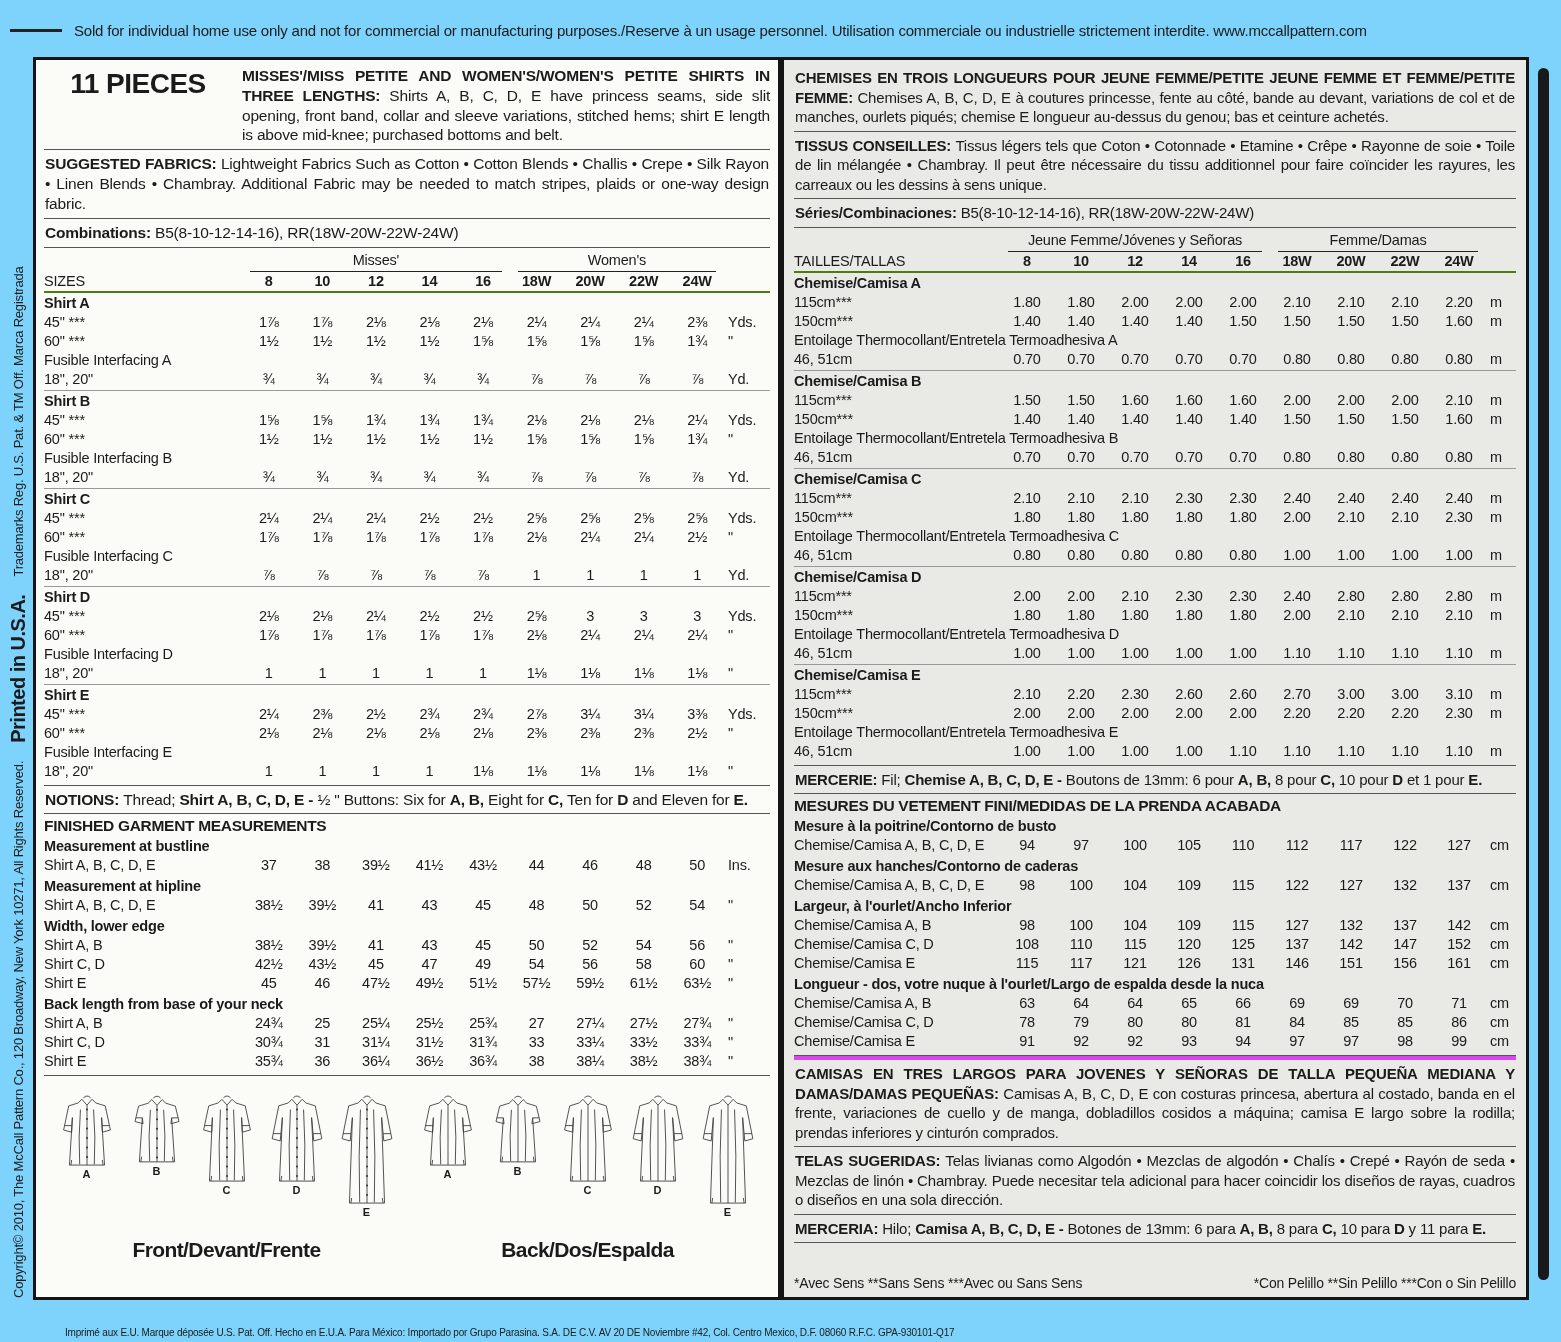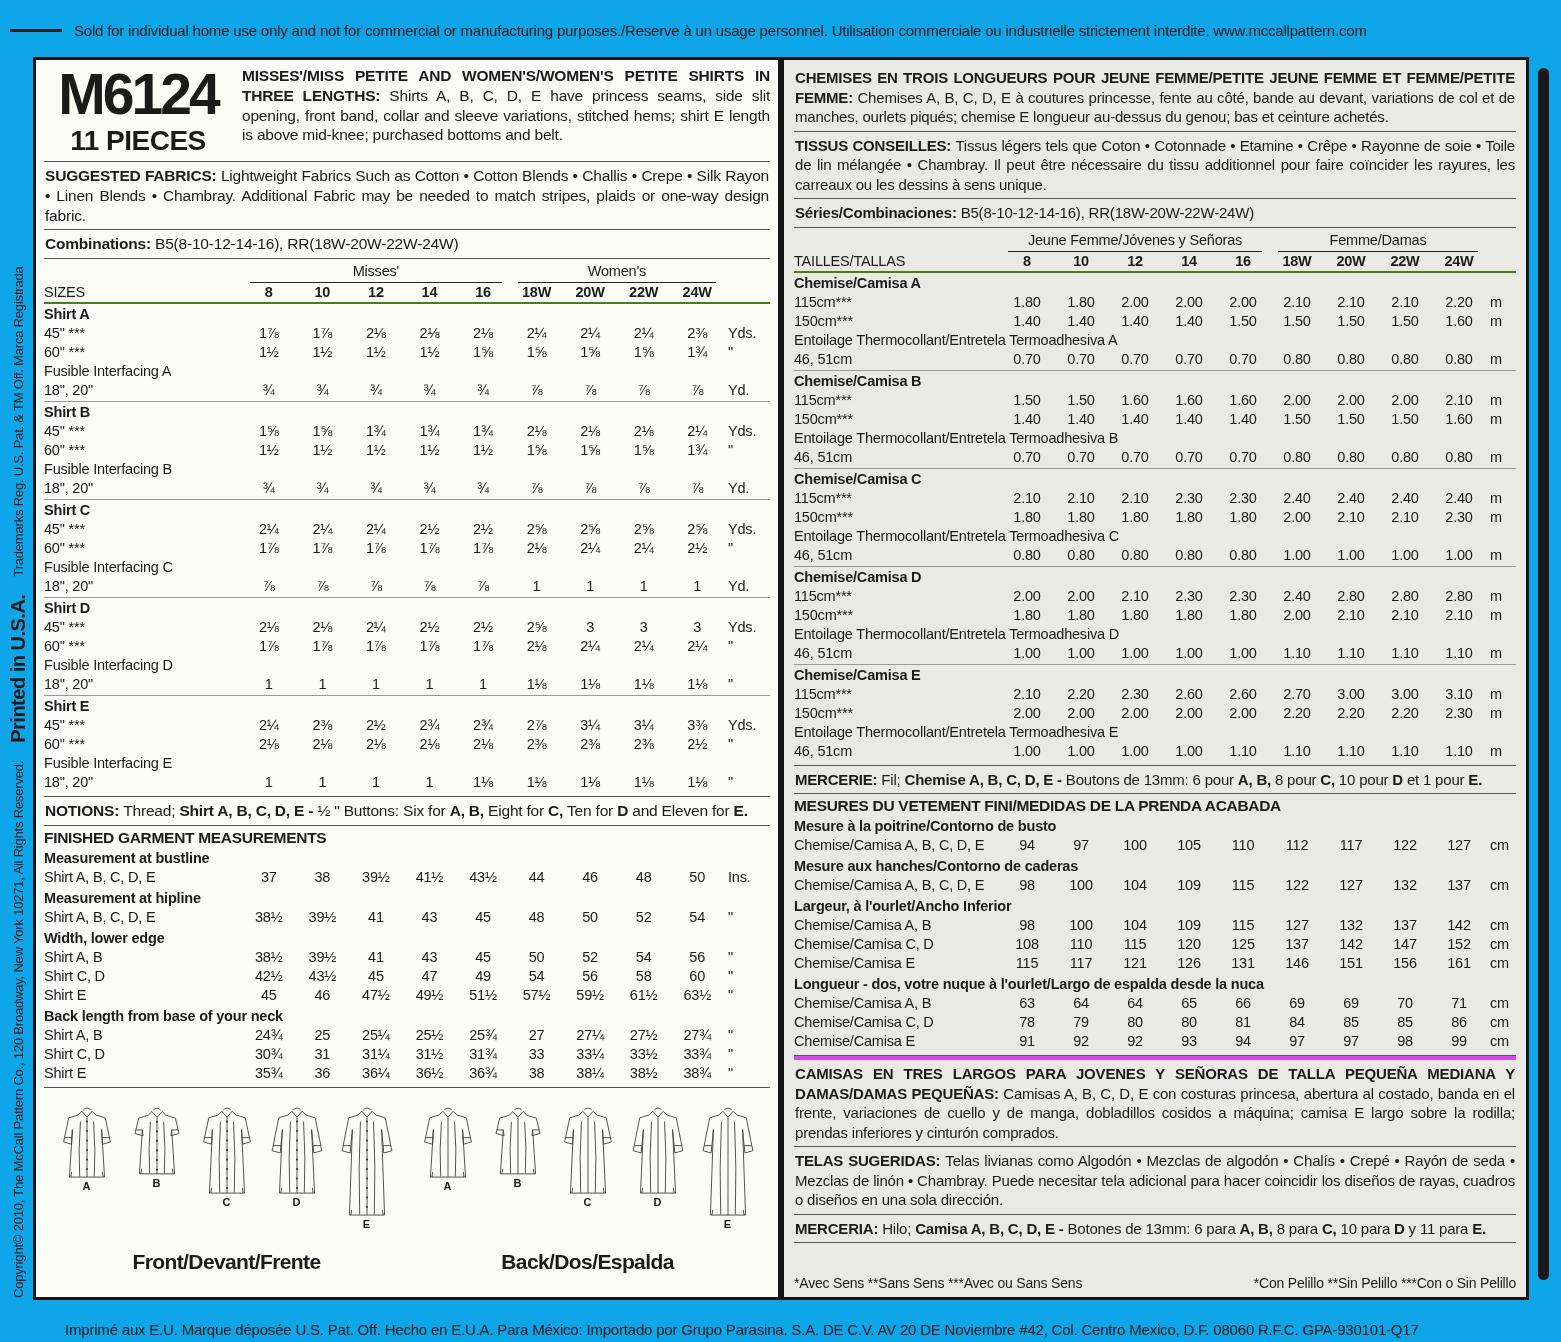--- a/index.html
+++ b/index.html
@@ -1,33 +1,33 @@
 <!DOCTYPE html>
 <html><head>
 <meta charset="utf-8">
 <style>
   html,body{margin:0;padding:0;background:#e4e4e2;}
-  .page{position:relative;width:1561px;height:1342px;background:#0ea5e9;overflow:hidden;
+  .page{position:relative;width:1561px;height:1342px;background:#7dd3fc;overflow:hidden;
         font-family:"Liberation Sans","DejaVu Sans",sans-serif;color:#1b1b1b;}
   
   .topstrip{position:absolute;top:22px;left:10px;right:34px;display:flex;align-items:center;gap:12px;
             font-size:15px;letter-spacing:-0.2px;white-space:nowrap;overflow:hidden;}
   .dash{width:52px;border-top:3px solid #222;flex:none;}
   
   .sidebar-vertical{position:absolute;left:4px;top:1298px;transform-origin:0 0;transform:rotate(-90deg);
                     width:1240px;height:28px;display:flex;align-items:center;gap:18px;white-space:nowrap;}
   .sv-small{font-size:13px;letter-spacing:-0.2px;}
   .sv-big{font-size:20px;font-weight:bold;letter-spacing:-0.5px;}
   
   .panel{position:absolute;top:57px;height:1243px;border:3px solid #141414;box-sizing:border-box;
          display:flex;flex-direction:column;}
   .panel.left{left:33px;width:748px;background:#fbfbf8;padding:4px 8px 6px;}
   .panel.right{left:781px;width:748px;background:#e9e9e5;padding:4px 10px 6px;}
   .edge-bar{position:absolute;right:12px;top:68px;width:11px;height:1212px;background:#191919;border-radius:6px;}
-  .footer{position:absolute;bottom:4px;left:65px;right:32px;font-size:15px;letter-spacing:-0.2px;white-space:nowrap;overflow:hidden;}
+  .footer{position:absolute;bottom:4px;left:65px;right:32px;font-size:10px;letter-spacing:-0.2px;white-space:nowrap;overflow:hidden;}
   
   .lp-header{display:flex;gap:10px;border-bottom:1.5px solid #555;padding:2px 0 4px;}
   .pattern-id{width:188px;flex:none;text-align:center;}
   .pattern-number{font-size:57px;font-weight:bold;letter-spacing:-3px;line-height:1;}
   .pieces{font-size:28px;font-weight:bold;letter-spacing:-0.5px;margin-top:2px;}
   
   .para{margin:0;font-size:15.5px;line-height:1.28;text-align:justify;letter-spacing:-0.2px;}
   .right .para{font-size:15px;line-height:1.3;}
   .block{border-bottom:1.5px solid #555;padding:4px 1px;}
   .thick-top{border-top:4px solid #d946ef;}
@@ -72,21 +72,20 @@
 
   <div class="sidebar-vertical">
     <span class="sv-small">Copyright© 2010,  The McCall Pattern Co., 120 Broadway, New York 10271, All Rights Reserved.</span>
     <span class="sv-big">Printed in U.S.A.</span>
     <span class="sv-small">Trademarks Reg. U.S. Pat. &amp; TM Off. Marca Registrada</span>
   </div>
 
   <div class="panel left">
     <div class="lp-header">
       <div class="pattern-id">
-        <div class="pattern-number">M6124</div>
         <div class="pieces">11 PIECES</div>
       </div>
       <p class="para"><span style="font-weight: bold;">MISSES'/MISS PETITE AND WOMEN'S/WOMEN'S PETITE SHIRTS IN THREE LENGTHS: </span><span>Shirts A, B, C, D, E have princess seams, side slit opening, front band, collar and sleeve variations, stitched hems; shirt E length is above mid-knee; purchased bottoms and belt.</span></p>
     </div>
     <p class="para block"><span style="font-weight: bold;">SUGGESTED FABRICS: </span><span>Lightweight Fabrics Such as Cotton • Cotton Blends • Challis • Crepe • Silk Rayon • Linen Blends • Chambray. Additional Fabric may be needed to match stripes, plaids or one-way design fabric.</span></p>
     <p class="para block"><span style="font-weight: bold;">Combinations: </span><span>B5(8-10-12-14-16), RR(18W-20W-22W-24W)</span></p>
     <div class="stable">
         <div class="trow tg-row">
           <div class="tgroup g1">Misses'</div>
           <div class="tgroup g2">Women's</div>

